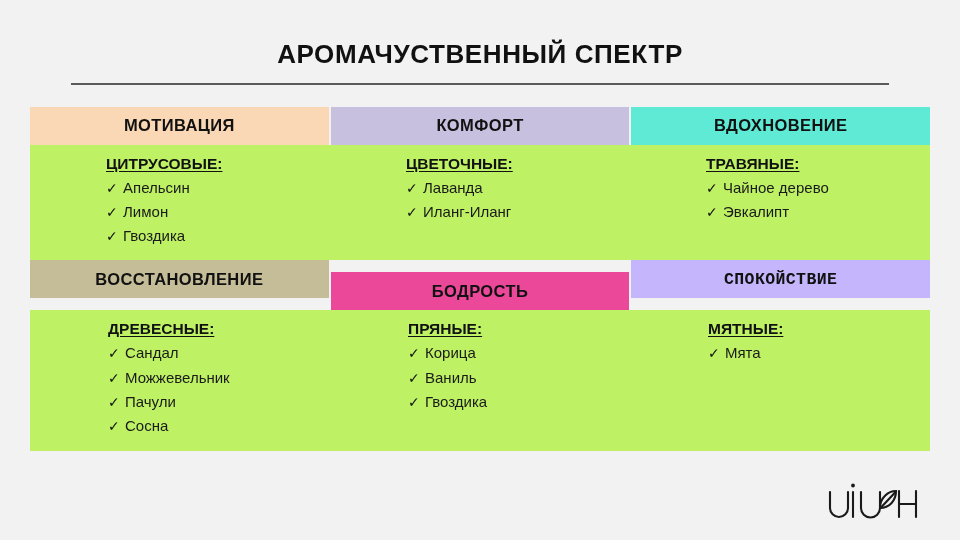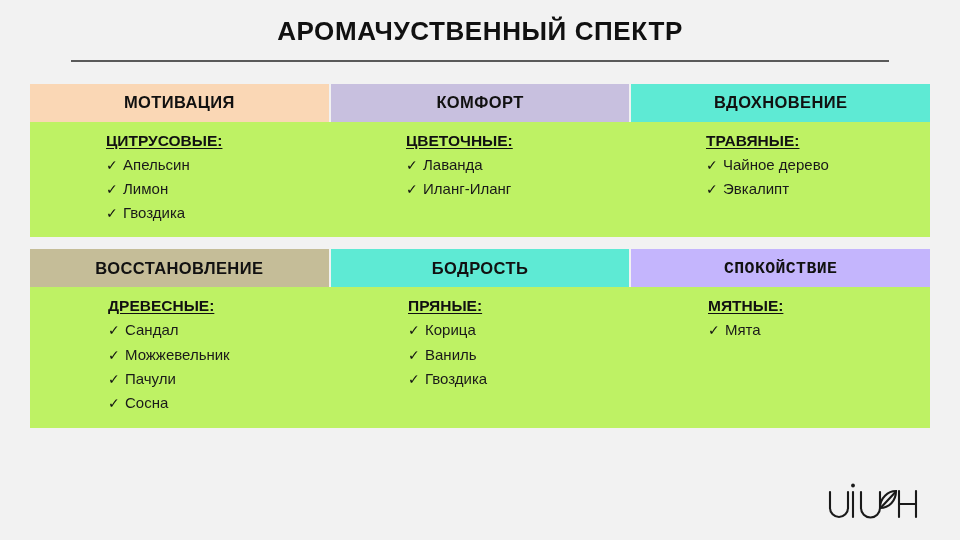--- a/index.html
+++ b/index.html
@@ -10,21 +10,21 @@
     width: 960px;
     height: 540px;
     background: #f2f2f2;
     font-family: "Liberation Sans", "DejaVu Sans", sans-serif;
     overflow: hidden;
     position: relative;
   }
 
   
   .title-block {
-    padding-top: 17px;
+    padding-top: 40px;
     text-align: center;
   }
   .page-title {
     font-size: 26px;
     font-weight: bold;
     letter-spacing: 0.6px;
     color: #111111;
     line-height: 1.1;
     margin: 0;
   }
@@ -33,21 +33,20 @@
     height: 2px;
     background: #5a5a5a;
     margin: 14px auto 0 auto;
   }
 
   
   .spectrum {
     margin: 22px 30px 0 30px;
     display: flex;
     flex-direction: column;
-    gap: 12px;
   }
 
   .band {
     display: block;
   }
 
   .band-headers {
     display: grid;
     grid-template-columns: 1fr 1fr 1fr;
     column-gap: 2px;
@@ -206,21 +205,21 @@
       </div>
 
     </div>
   </div>
 
   <div class="band band-row2">
     <div class="band-headers">
       <div class="cat-header" style="background: rgb(197, 189, 152); text-align: center;">
         <span>ВОССТАНОВЛЕНИЕ</span>
       </div>
-      <div class="cat-header" style="background: #5eead4;">
+      <div class="cat-header" style="background: #ec4899; margin-top: 12px;">
         <span>БОДРОСТЬ</span>
       </div>
       <div class="cat-header" style="background: #c4b5fd; font-family: Liberation Mono, monospace;">
         <span>СПОКОЙСТВИЕ</span>
       </div>
     </div>
     <div class="band-bodies">
 
       <div class="cat-body">
         <div class="cat-inner">

